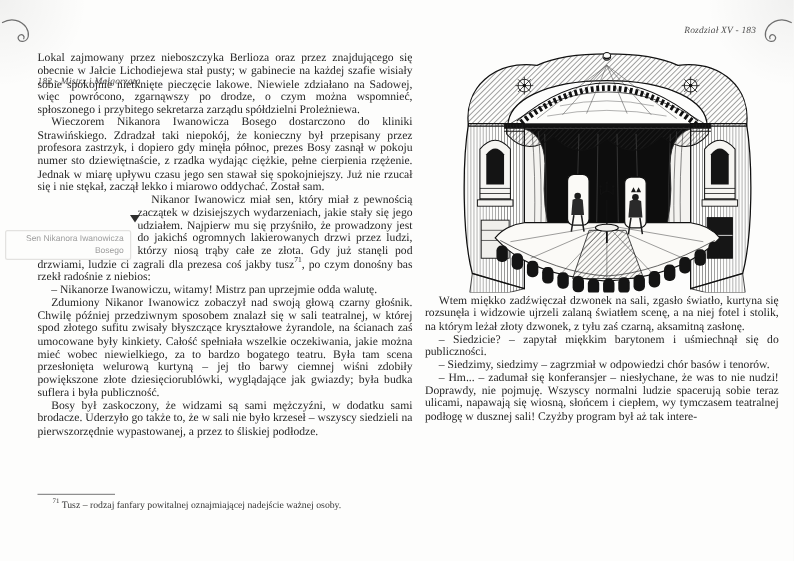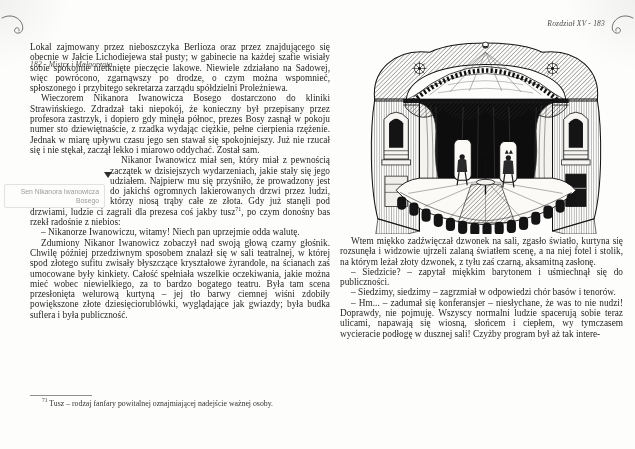--- a/index.html
+++ b/index.html
@@ -61,22 +61,23 @@
     <path d="M27,6 C20,2 12,4 8,10 C5,15 6,20 10,21 C14,22 16,18 13,16 C11,15 9,17 10,19" fill="none" stroke="#6f6f6f" stroke-width="1" stroke-linecap="round"></path>
   </svg>
 
   <div class="page-header header-left">182 - Mistrz i Małgorzata</div>
   <div class="page-header header-right">Rozdział XV - 183</div>
 
   <div class="col col-left">
     <p class="noindent">Lokal zajmowany przez nieboszczyka Berlioza oraz przez znajdującego się obecnie w Jałcie Lichodiejewa stał pusty; w gabinecie na każdej szafie wisiały sobie spokojnie nietknięte pieczęcie lakowe. Niewiele zdziałano na Sadowej, więc powrócono, zgarnąwszy po drodze, o czym można wspomnieć, spłoszonego i przybitego sekretarza zarządu spółdzielni Proleżniewa.</p>
     <p>Wieczorem Nikanora Iwanowicza Bosego dostarczono do kliniki Strawińskiego. Zdradzał taki niepokój, że konieczny był przepisany przez profesora zastrzyk, i dopiero gdy minęła północ, prezes Bosy zasnął w pokoju numer sto dziewiętnaście, z rzadka wydając ciężkie, pełne cierpienia rzężenie. Jednak w miarę upływu czasu jego sen stawał się spokojniejszy. Już nie rzucał się i nie stękał, zaczął lekko i miarowo oddychać. Został sam.</p>
     <p><span class="mn-spacer"></span><span>Nikanor Iwanowicz miał sen, który miał z pewnością zaczątek w dzisiejszych wydarzeniach, jakie stały się jego udziałem. Najpierw mu się przyśniło, że prowadzony jest do jakichś ogromnych lakierowanych drzwi przez ludzi, którzy niosą trąby całe ze złota. Gdy już stanęli pod drzwiami, ludzie ci zagrali dla prezesa coś jakby tusz</span><sup>71</sup><span>, po czym donośny bas rzekł radośnie z niebios:</span></p>
-    <p>– Nikanorze Iwanowiczu, witamy! Niech pan uprzejmie odda walutę.</p>
+    <p>– Nikanorze Iwanowiczu, witamy! Mistrz pan uprzejmie odda walutę.</p>
     <p>Zdumiony Nikanor Iwanowicz zobaczył nad swoją głową czarny głośnik. Chwilę później przedziwnym sposobem znalazł się w sali teatralnej, w której spod złotego sufitu zwisały błyszczące kryształowe żyrandole, na ścianach zaś umocowane były kinkiety. Całość spełniała wszelkie oczekiwania, jakie można mieć wobec niewielkiego, za to bardzo bogatego teatru. Była tam scena przesłonięta welurową kurtyną – jej tło barwy ciemnej wiśni zdobiły powiększone złote dziesięciorublówki, wyglądające jak gwiazdy; była budka suflera i była publiczność.</p>
+    <p>Bosy był zaskoczony, że widzami są sami mężczyźni, w dodatku sami brodacze. Uderzyło go także to, że w sali nie było krzeseł – wszyscy siedzieli na pierwszorzędnie wypastowanej, a przez to śliskiej podłodze.</p>
   </div>
 
   <div class="margin-note">Sen Nikanora Iwanowicza Bosego</div>
   <div class="mn-marker"></div>
 
   <div class="footnote">
     <hr class="footnote-rule">
     <div class="footnote-body"><sup>71</sup> <span class="fn-term">Tusz</span><span> – rodzaj fanfary powitalnej oznajmiającej nadejście ważnej osoby.</span></div>
   </div>
 
@@ -239,16 +240,16 @@
 
       <path d="M11,180 L52,192 L40,195 L9,195 Z" fill="url(#h2)" stroke="#111" stroke-width="0.6"></path>
       <path d="M224,180 L183,192 L195,195 L226,195 Z" fill="url(#h2)" stroke="#111" stroke-width="0.6"></path>
     </svg>
   </div>
 
   <div class="col col-right">
     <p>Wtem miękko zadźwięczał dzwonek na sali, zgasło światło, kurtyna się rozsunęła i widzowie ujrzeli zalaną światłem scenę, a na niej fotel i stolik, na którym leżał złoty dzwonek, z tyłu zaś czarną, aksamitną zasłonę.</p>
     <p>– Siedzicie? – zapytał miękkim barytonem i uśmiechnął się do publiczności.</p>
     <p>– Siedzimy, siedzimy – zagrzmiał w odpowiedzi chór basów i tenorów.</p>
-    <p>– Hm... – zadumał się konferansjer – niesłychane, że was to nie nudzi! Doprawdy, nie pojmuję. Wszyscy normalni ludzie spacerują sobie teraz ulicami, napawają się wiosną, słońcem i ciepłem, wy tymczasem wycieracie podłogę w dusznej sali! Czyżby program był aż tak intere-</p>
+    <p>– Hm... – zadumał się konferansjer – niesłychane, że was to nie nudzi! Doprawdy, nie pojmuję. Wszyscy normalni ludzie spacerują sobie teraz ulicami, napawają się wiosną, słońcem i ciepłem, wy tymczasem teatralnej podłogę w dusznej sali! Czyżby program był aż tak intere-</p>
   </div>
 
 </div>
 
 </body></html>

